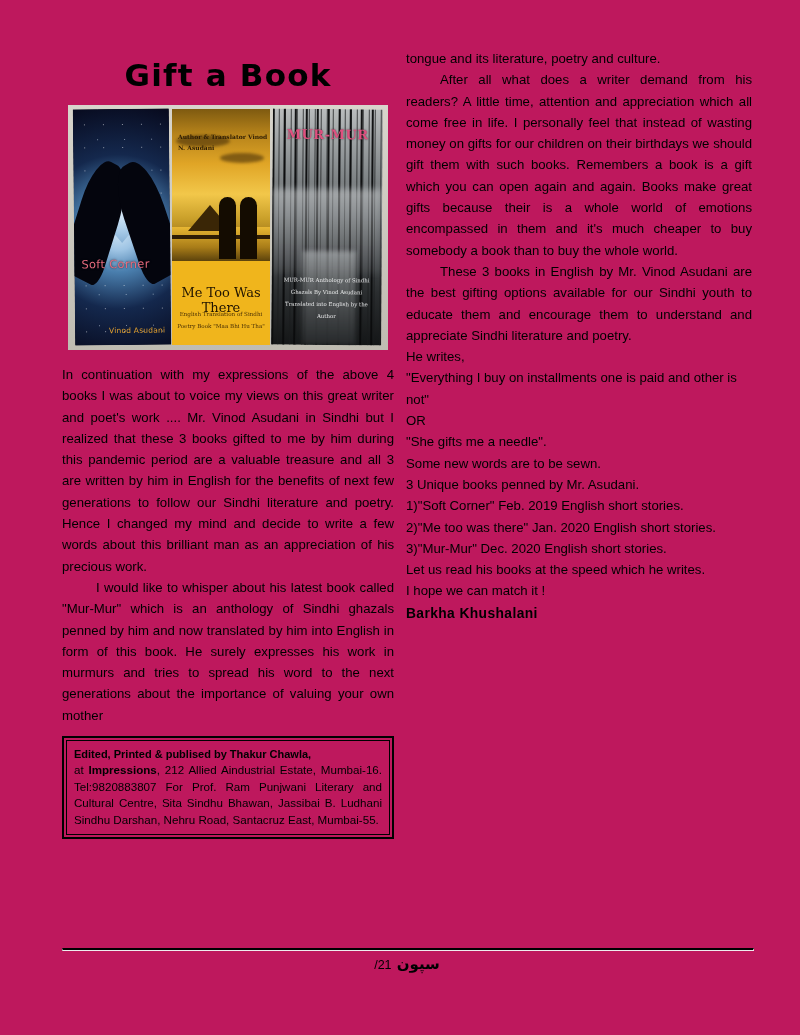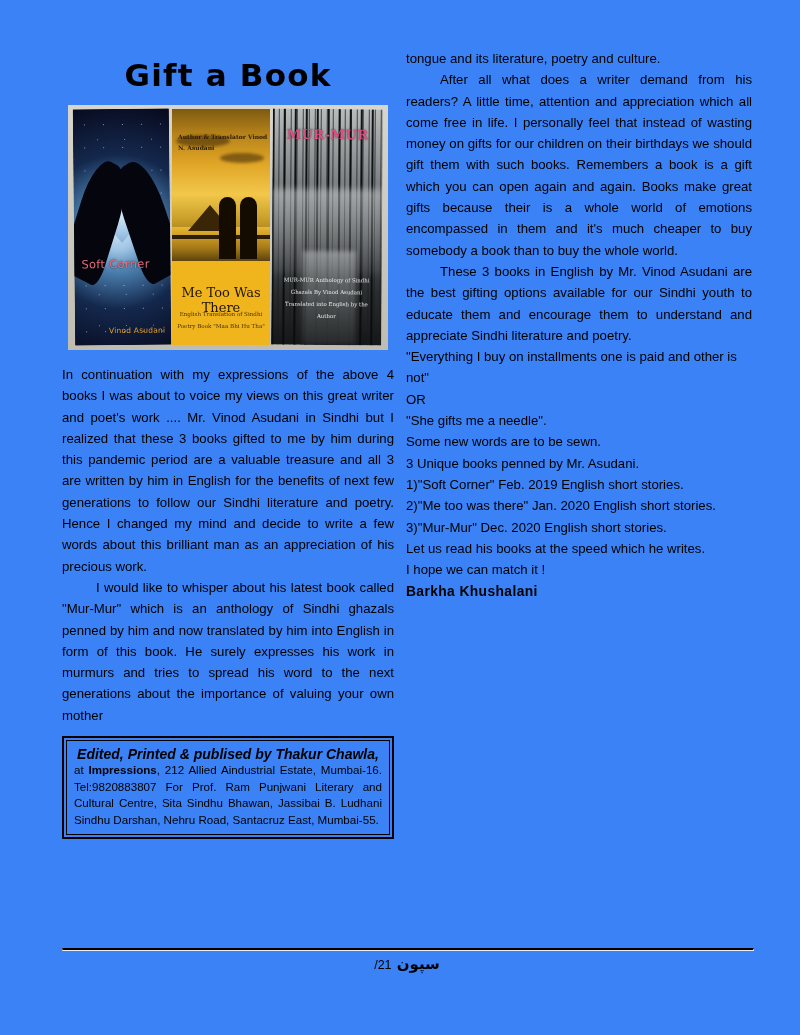--- a/index.html
+++ b/index.html
@@ -14,21 +14,21 @@
     font-family: "Liberation Sans", sans-serif;
     color: #000000;
     overflow: hidden;
   }
 
   .page {
     position: absolute;
     left: 0; top: 0;
     width: 800px;
     height: 1035px;
-    background: #3b82f6;
+    background: #be185d;
   }
 
   .content {
     position: absolute;
     left: 62px;
     top: 48px;
     width: 690px;
   }
 
   .columns {
@@ -265,23 +265,22 @@
   }
   .colophon p {
     margin: 0;
     font-family: "Liberation Sans", sans-serif;
     font-size: 11.6px;
     line-height: 16.4px;
     text-align: justify;
   }
   .colophon .lead {
     font-weight: bold;
-    text-align: center;
-    font-size: 14px;
-    font-style: italic;
+    text-align: left;
+    font-size: 11px;
   }
   .colophon b { font-weight: bold; }
 
   
   .footer {
     position: absolute;
     left: 62px;
     top: 948px;
     width: 690px;
   }
@@ -375,20 +374,21 @@
 
       <div class="col-right">
 
         <p class="body-text">tongue and its literature, poetry and culture.</p>
 
 
         <p class="body-text indent">After all what does a writer demand from his readers? A little time, attention and appreciation which all come free in life. I personally feel that instead of wasting money on gifts for our children on their birthdays we should gift them with such books. Remembers a book is a gift which you can open again and again. Books make great gifts because their is a whole world of emotions encompassed in them and it's much cheaper to buy somebody a book than to buy the whole world.</p>
 
         <p class="body-text indent">These 3 books in English by Mr. Vinod Asudani are the best gifting options available for our Sindhi youth to educate them and encourage them  to understand and appreciate Sindhi literature and poetry.</p>
 
+        <div class="line-block">He writes,</div>
         <div class="line-block">"Everything I buy on installments one is paid and other is not"</div>
         <div class="line-block">OR</div>
         <div class="line-block">"She gifts me a needle".</div>
         <div class="line-block">Some new words are to be sewn.</div>
         <div class="line-block">3 Unique books penned by Mr. Asudani.</div>
         <div class="line-block">1)"Soft Corner" Feb. 2019 English short stories.</div>
         <div class="line-block">2)"Me too was there" Jan. 2020 English short stories.</div>
         <div class="line-block">3)"Mur-Mur" Dec. 2020 English short stories.</div>
         <div class="line-block">Let us read his books at the speed which he writes.</div>
         <div class="line-block">I hope we can match it !</div>

